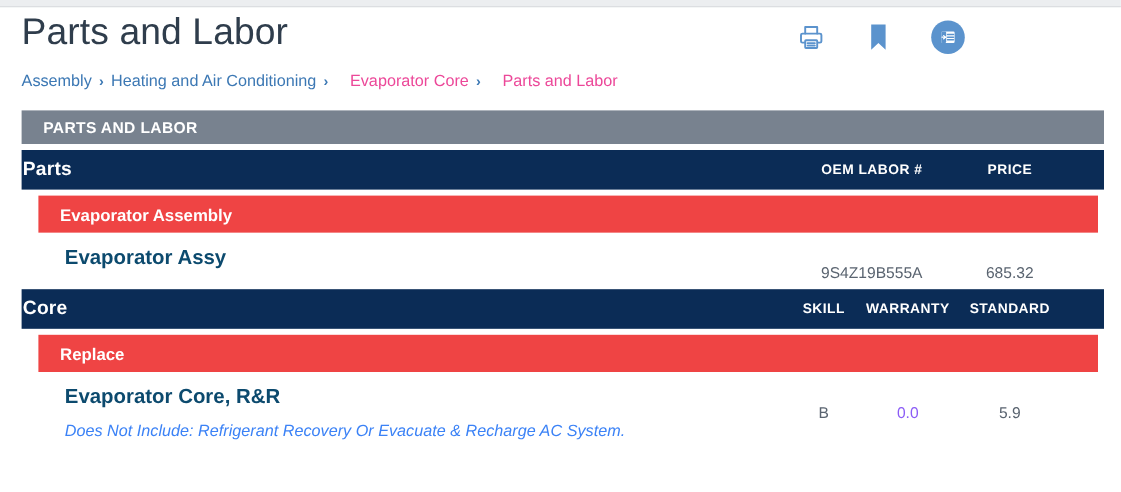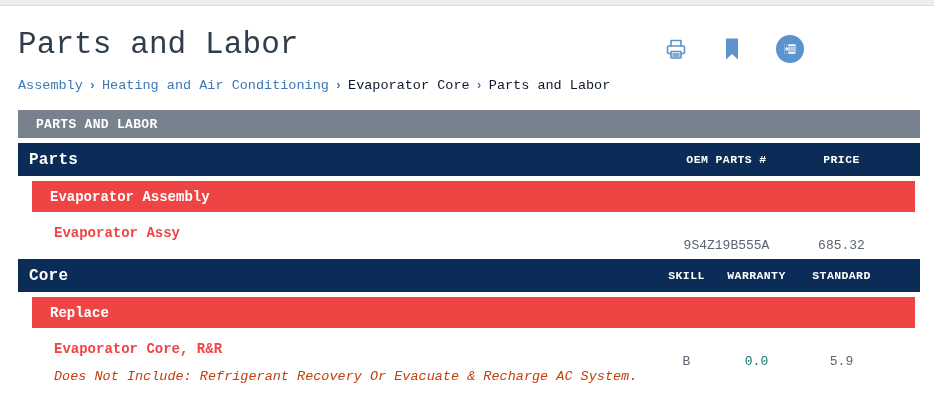--- a/index.html
+++ b/index.html
@@ -21,23 +21,22 @@
     top: 0; left: 0;
     width: 934px;
     height: 6px;
     background: #eceef0;
     border-bottom: 1px solid #dcdee1;
     box-sizing: border-box;
   }
 
   .page {
     position: absolute;
-    top: 25px; left: 0;
+    top: 7px; left: 0;
     width: 838px;
-    font-family: Liberation Mono, monospace;
   }
 
   
   .header-row {
     position: relative;
     height: 48px;
   }
   .page-title {
     position: absolute;
     left: 18px;
@@ -85,21 +84,22 @@
     white-space: nowrap;
     display: flex;
     align-items: center;
   }
   .crumb-link {
     color: #3c78b4;
     cursor: pointer;
     text-decoration: none;
   }
   .crumb-current {
-    color: #0f172a;
+    color: #ec4899;
+    margin-left: 12px;
   }
   .crumb-sep {
     color: #3c78b4;
     font-weight: bold;
     font-size: 12px;
     margin: 0 6px;
     display: inline-block;
   }
 
   
@@ -128,21 +128,21 @@
     letter-spacing: 0.3px;
     padding-left: 18px;
   }
 
   .bar-group {
     margin-left: 18px;
     width: 902px;
     min-height: 33px;
     background: #0b2c56;
     color: #ffffff;
-    padding-left: 11px;
+    padding-left: 1px;
     margin-top: 5px;
   }
   .bar-group .group-title {
     font-size: 16px;
     font-weight: bold;
     letter-spacing: 0.2px;
   }
 
   .bar-sub {
     margin-left: 32px;
@@ -181,45 +181,45 @@
     border-bottom: 1px solid #ffffff;
   }
   .row-main {
     position: relative;
     height: 41px;
     display: flex;
     align-items: center;
   }
   .row-label {
     padding-left: 36px;
-    font-size: 14px;
+    font-size: 17px;
     font-weight: bold;
-    color: #ef4444;
+    color: #0c4a6e;
   }
   .row-vals {
     position: absolute;
     right: 0;
     top: 0;
     height: 41px;
     display: flex;
     align-items: flex-end;
   }
   .cell {
     font-size: 13px;
     color: #5a6470;
     text-align: center;
   }
-  .cell.muted { color: #0f766e; }
+  .cell.muted { color: #8b5cf6; }
 
   .row-note {
     padding-left: 36px;
     padding-bottom: 6px;
     font-size: 13.5px;
     font-style: italic;
-    color: #c2410c;
+    color: #3b82f6;
   }
 
   
   .w-oem   { width: 145px; }
   .w-price { width: 85px; margin-right: 36px; }
   
   .w-skill { width: 55px; }
   .w-warr  { width: 85px; }
   .w-std   { width: 85px; margin-right: 36px; }
 </style>
@@ -276,21 +276,21 @@
 
   <div class="table-wrap">
 
     <div class="bar bar-section">
       <span>PARTS AND LABOR</span>
     </div>
 
     <div class="bar bar-group">
       <span class="group-title">Parts</span>
       <div class="cols">
-        <div class="col-head w-oem">OEM PARTS #</div>
+        <div class="col-head w-oem">OEM LABOR #</div>
         <div class="col-head w-price">PRICE</div>
       </div>
     </div>
 
     <div class="bar bar-sub">
       <span>Evaporator Assembly</span>
     </div>
 
     <div class="row">
       <div class="row-main">

